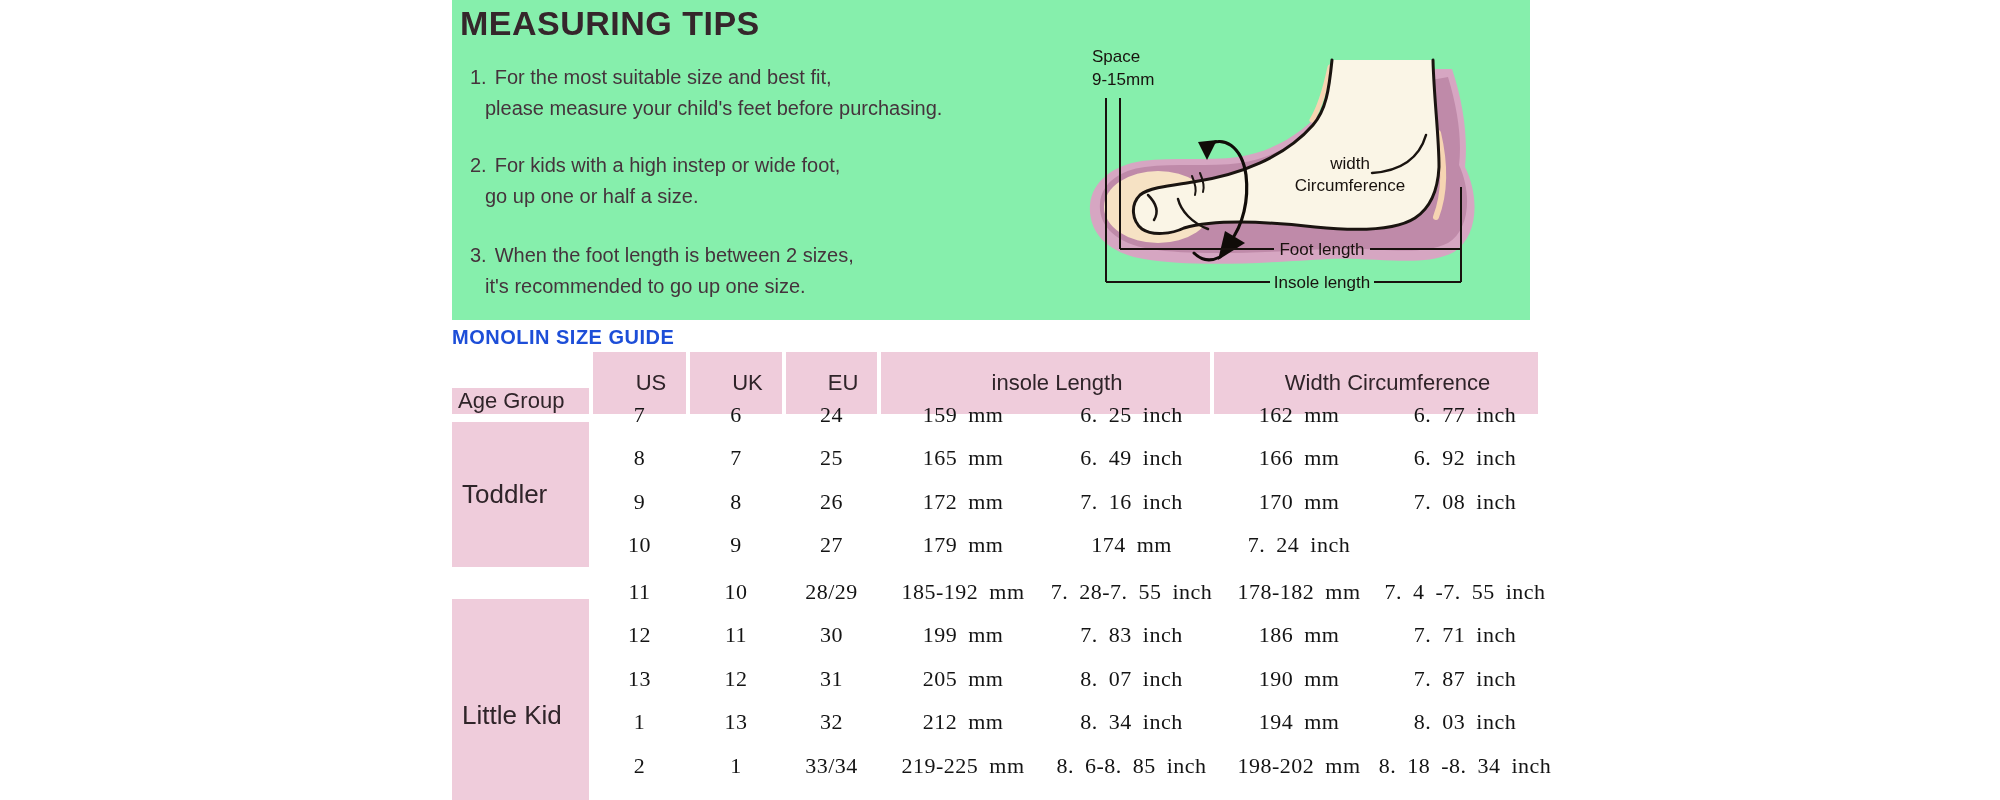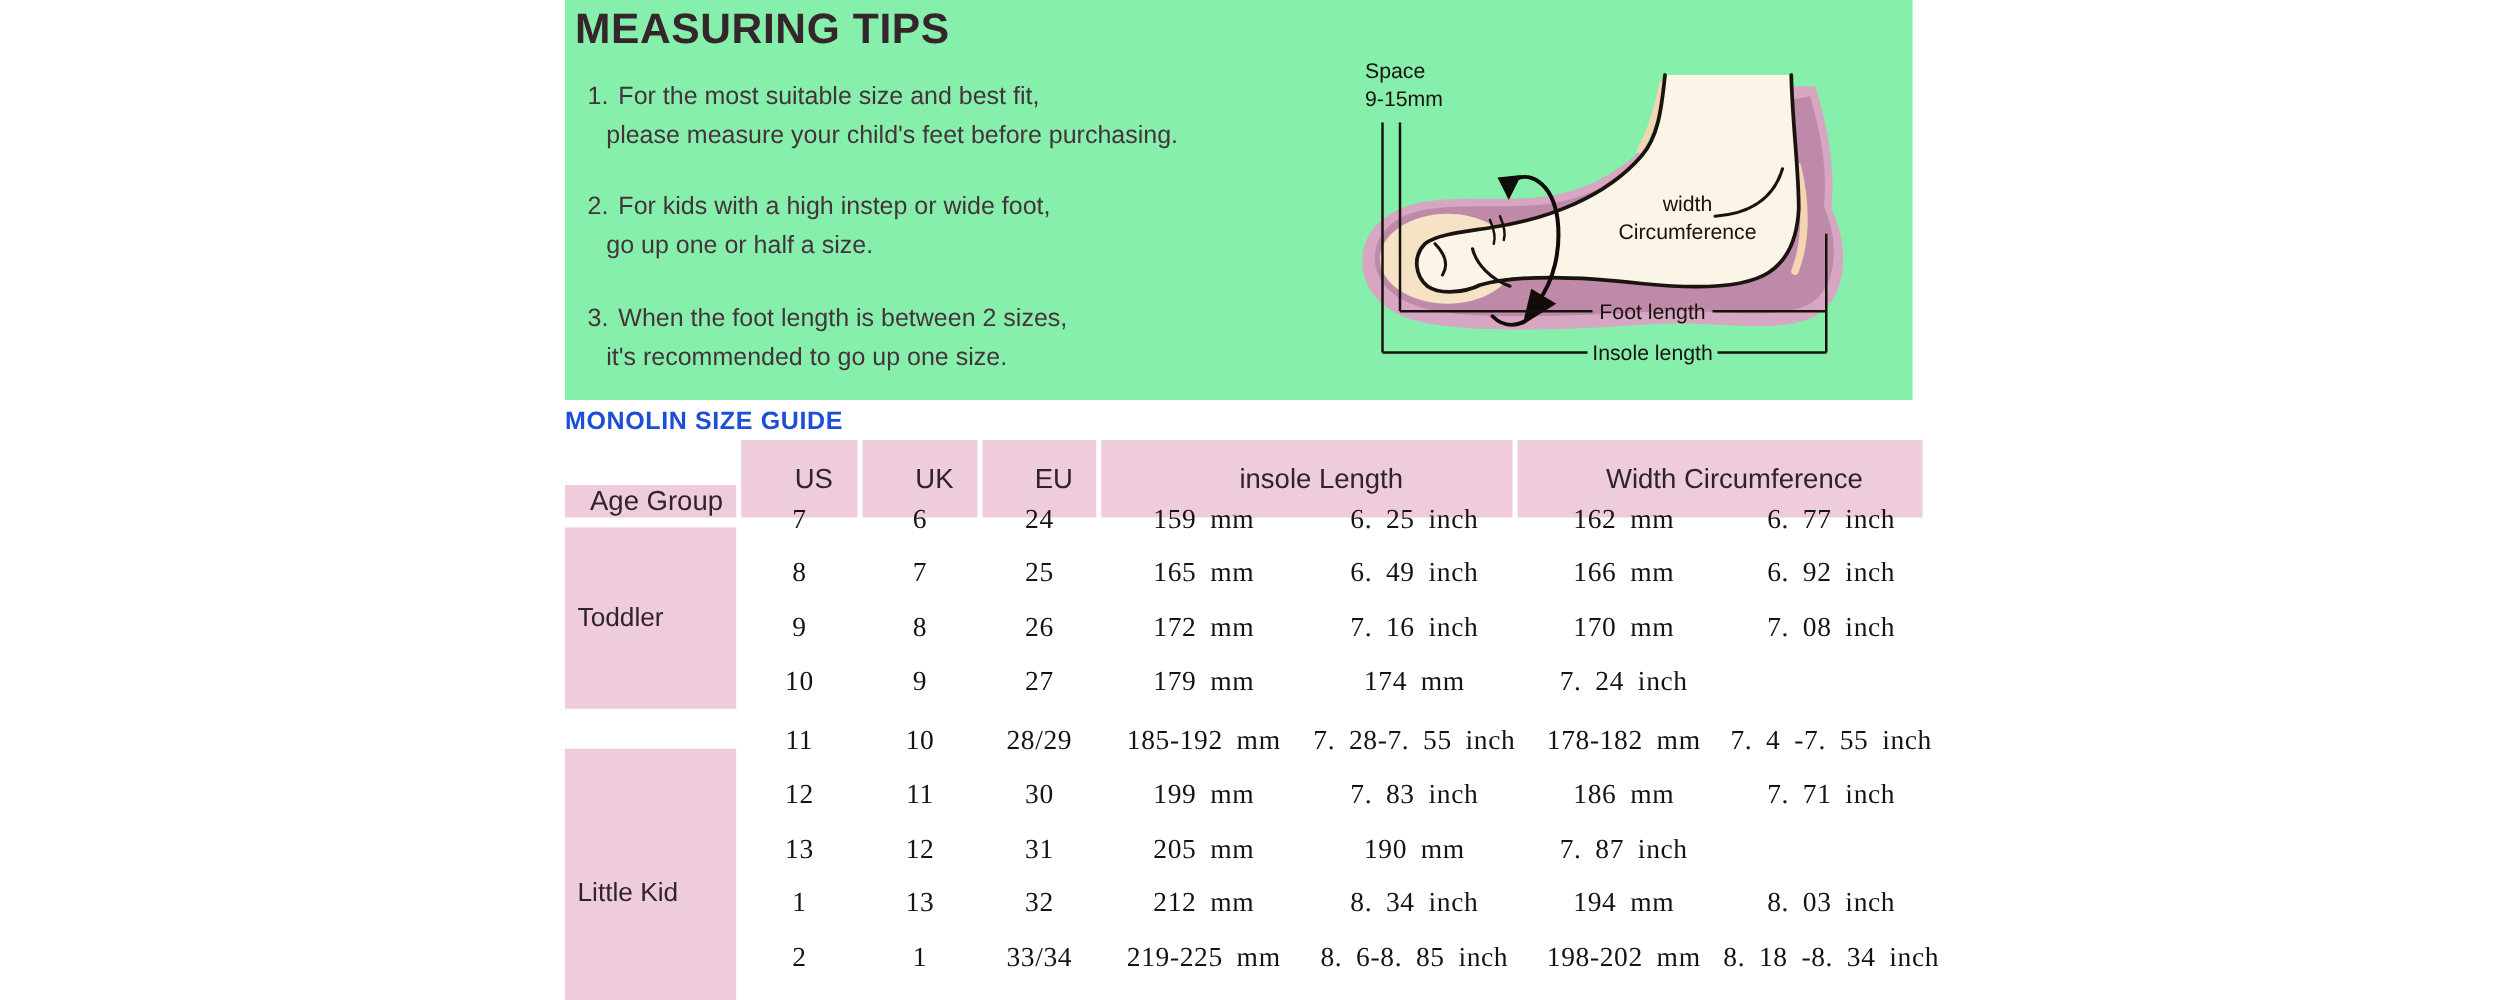--- a/index.html
+++ b/index.html
@@ -40,29 +40,29 @@
   }
   .table{position:absolute;left:452px;top:352px;width:1094px;}
   .thead{
     display:grid;grid-template-columns:137px 93px 92px 91px 329px 324px;
     column-gap:4px;height:37px;
   }
   .hcell{
     background:#efccdb;color:#2f2429;font-size:22px;
     display:flex;align-items:center;justify-content:center;padding-left:23px;
   }
-  .hcell.first{justify-content:flex-start;padding-left:20px;margin-top:36px;}
+  .hcell.first{justify-content:flex-start;padding-left:6px;margin-top:36px;}
   .tbody{margin-top:4px;}
   .group{display:flex;}
   .group + .group{margin-top:3px;}
   .age-cell{
     width:137px;background:#efccdb;margin-right:4px;
     display:flex;align-items:center;
     padding-left:10px;box-sizing:border-box;
-    font-size:21px;color:#2f2429;margin-top:29px;
+    font-size:26px;color:#2f2429;margin-top:29px;
   }
   .rows{display:flex;flex-direction:column;}
   .drow{
     height:43.5px;
     display:grid;grid-template-columns:93px 92px 91px 164px 165px 162px 162px;
     column-gap:4px;
   }
   .dcell{
     display:flex;align-items:center;justify-content:center;
     font-family:"Liberation Serif",serif;font-size:22px;color:#141414;
@@ -239,20 +239,21 @@
             <div class="dcell">199 mm</div>
             <div class="dcell">7. 83 inch</div>
             <div class="dcell">186 mm</div>
             <div class="dcell">7. 71 inch</div>
           </div>
           <div class="drow">
             <div class="dcell">13</div>
             <div class="dcell">12</div>
             <div class="dcell">31</div>
             <div class="dcell">205 mm</div>
+            <div class="dcell">8. 07 inch</div>
             <div class="dcell">190 mm</div>
             <div class="dcell">7. 87 inch</div>
           </div>
           <div class="drow">
             <div class="dcell">1</div>
             <div class="dcell">13</div>
             <div class="dcell">32</div>
             <div class="dcell">212 mm</div>
             <div class="dcell">8. 34 inch</div>
             <div class="dcell">194 mm</div>

